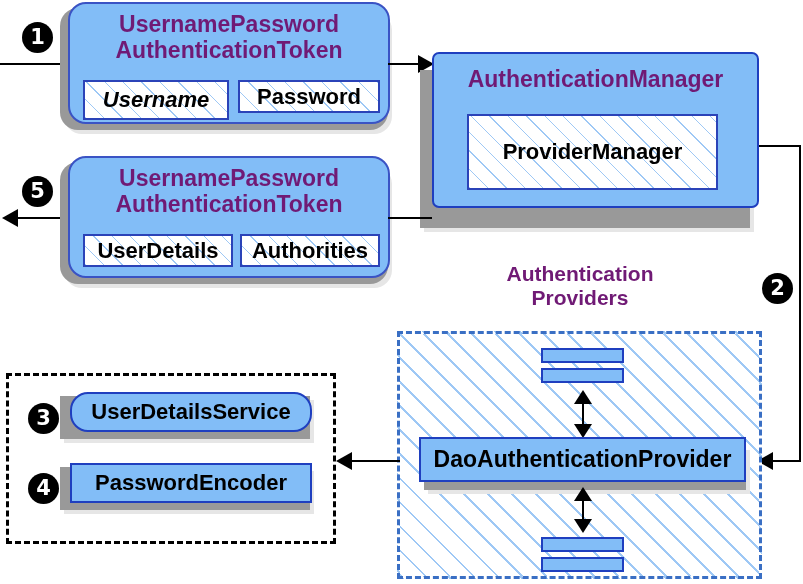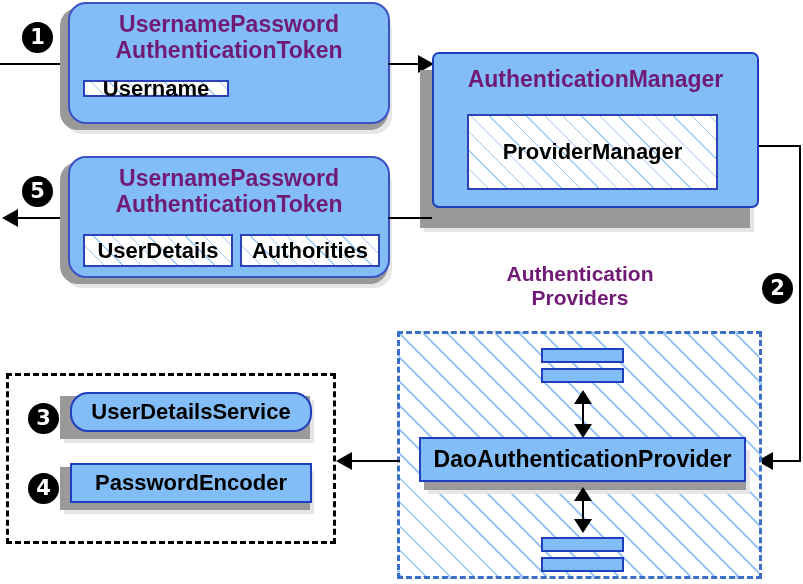--- a/index.html
+++ b/index.html
@@ -74,21 +74,22 @@
   <div class="abs bullet" style="left:22px;top:22px;width:31px;height:31px;font-size:21px;">1</div>
 
   <div class="abs rounded-shadow shadow-layer1" style="left:64px;top:12px;width:328px;height:122px;"></div>
   <div class="abs rounded-shadow shadow-layer2" style="left:60px;top:8px;width:328px;height:122px;"></div>
 
   <div class="abs blue-box rounded" style="left:68px;top:2px;width:322px;height:122px;display:block;">
     <div class="label-plain" style="padding-top:8px;font-size:23px;">
       <div>UsernamePassword</div>
       <div>AuthenticationToken</div>
     </div>
-    <div class="abs hatch-white" style="left:13px;top:76px;width:146px;height:17px;font-size:22px;">Username</div>
+    <div class="abs hatch-white" style="left:13px;top:76px;width:146px;height:40px;font-size:22px;font-style:italic;">Username</div>
+    <div class="abs hatch-white" style="left:168px;top:76px;width:142px;height:33px;font-size:22px;">Password</div>
   </div>
 
   <div class="abs line-h" style="left:388px;top:63px;width:36px;"></div>
   <div class="abs arrow arrow-right" style="left:418px;top:55px;"></div>
 
   <div class="abs shadow-layer1" style="left:424px;top:74px;width:330px;height:158px;"></div>
   <div class="abs shadow-layer2" style="left:420px;top:70px;width:330px;height:158px;"></div>
 
   <div class="abs blue-box" style="left:432px;top:52px;width:327px;height:156px;display:block;border-radius:7px;">
     <div class="label-plain" style="padding-top:13px;font-size:23px;">AuthenticationManager</div>

